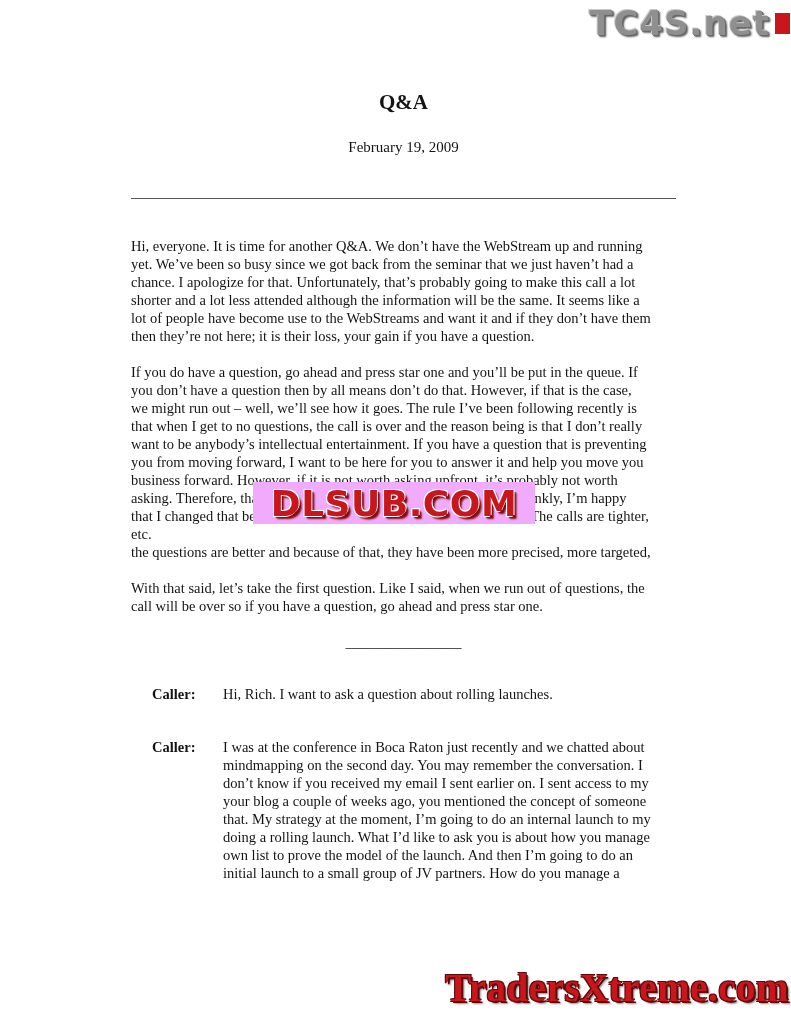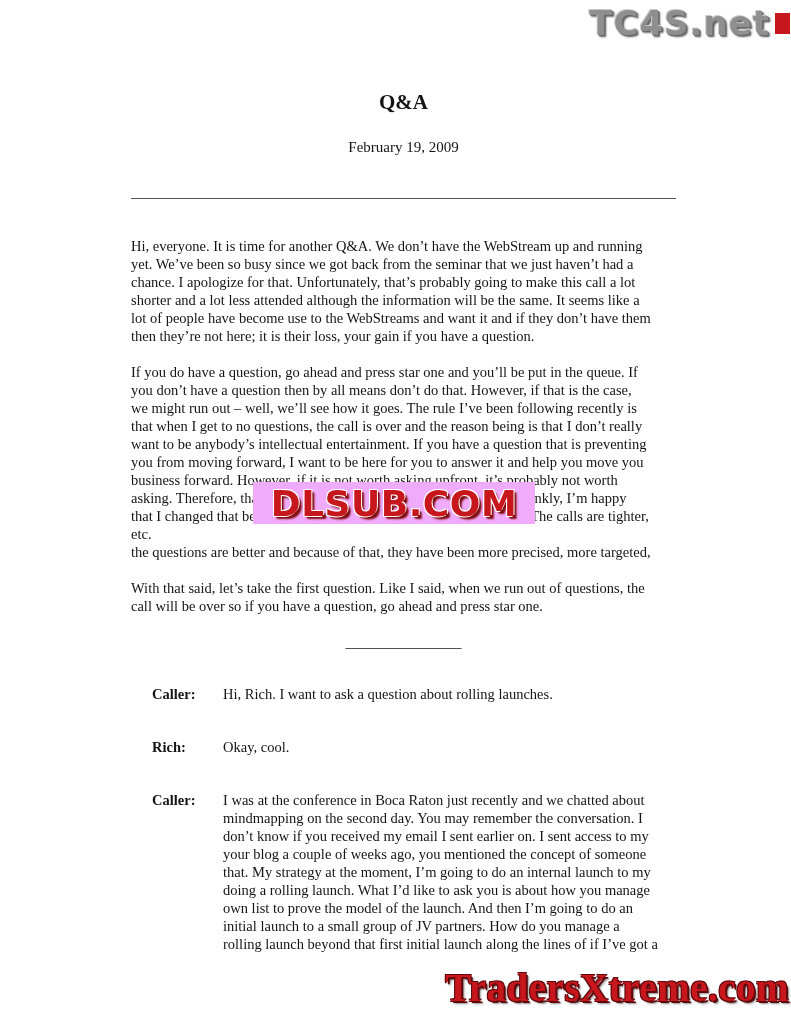--- a/index.html
+++ b/index.html
@@ -112,37 +112,30 @@
     <div class="divider">________________</div>
 
     <div class="dialogue">
       <div class="turn">
         <div class="speaker">Caller:</div>
         <div class="speech para">
             <div class="tline">Hi, Rich. I want to ask a question about rolling launches.</div>
           </div>
       </div>
       <div class="turn">
-        <div class="speaker">Rich:</div>
-        <div class="speech para">
-            <div class="tline">Okay, cool.</div>
-          </div>
-      </div>
-      <div class="turn">
         <div class="speaker">Caller:</div>
         <div class="speech para">
             <div class="tline">I was at the conference in Boca Raton just recently and we chatted about</div>
             <div class="tline">mindmapping on the second day. You may remember the conversation. I</div>
             <div class="tline">don’t know if you received my email I sent earlier on. I sent access to my</div>
             <div class="tline">your blog a couple of weeks ago, you mentioned the concept of someone</div>
             <div class="tline">that. My strategy at the moment, I’m going to do an internal launch to my</div>
             <div class="tline">doing a rolling launch. What I’d like to ask you is about how you manage</div>
             <div class="tline">own list to prove the model of the launch. And then I’m going to do an</div>
             <div class="tline">initial launch to a small group of JV partners. How do you manage a</div>
-            <div class="tline">rolling launch beyond that first initial launch along the lines of if I’ve got a</div>
           </div>
       </div>
     </div>
   </div>
 
   <div class="wm-center">DLSUB.COM</div>
   <div class="wm-bottom">TradersXtreme.com</div>
 
 </div>
 

